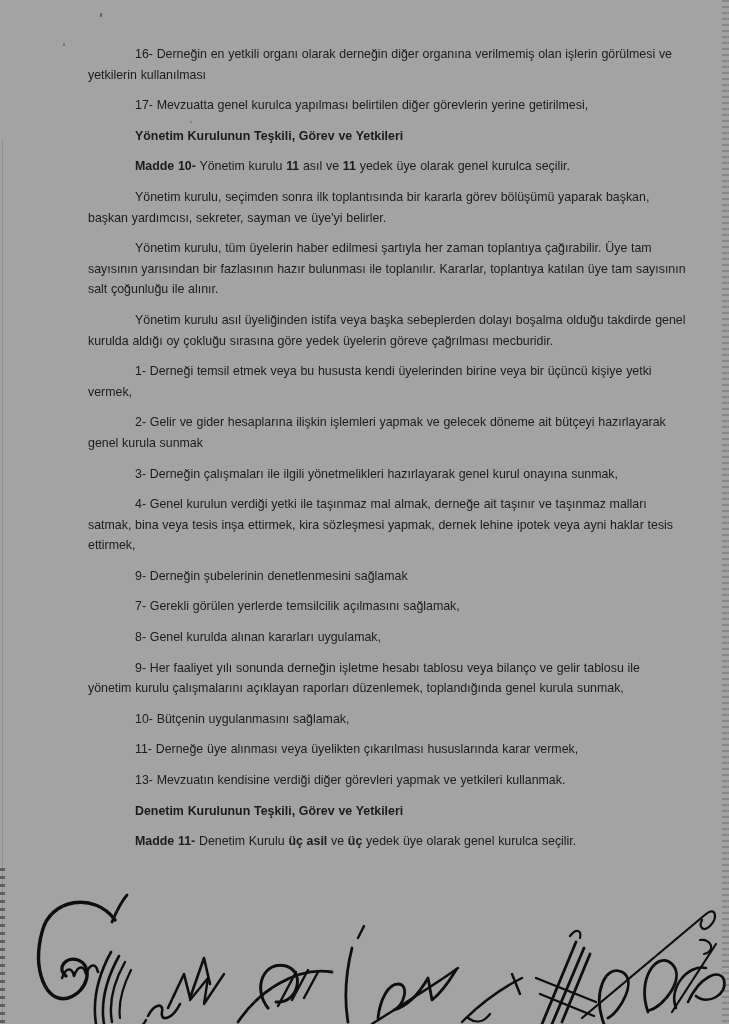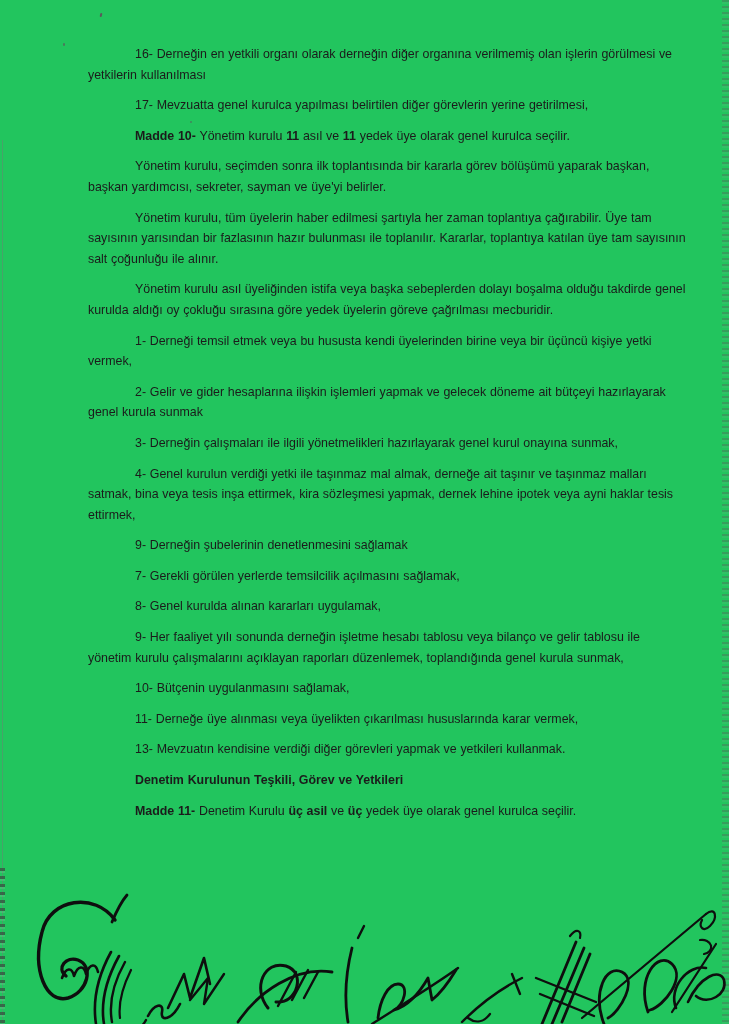--- a/index.html
+++ b/index.html
@@ -1,19 +1,19 @@
 <!DOCTYPE html>
 <html lang="tr"><head>
 <meta charset="utf-8">
 <style>
   html,body{margin:0;padding:0;background:#e8e8e8;}
   .page{
     position:relative;
     width:729px;height:1024px;
-    background:#22c55e;
+    background:#a3a3a3;
     overflow:hidden;
     font-family:"Liberation Sans", sans-serif;
     color:#1a1a1a;
   }
   .doc-body{
     position:absolute;
     left:88px; top:44px;
     width:598px;
   }
   .block{
@@ -73,20 +73,21 @@
   <div class="edge-right"></div>
   <div class="edge-left-line"></div>
   <div class="edge-left-speckle"></div>
   <div class="speck s1"></div>
   <div class="speck s2"></div>
   <div class="speck s3"></div>
 
   <div class="doc-body">
       <p class="block paragraph"><span>16- Derneğin en yetkili organı olarak derneğin diğer organına verilmemiş olan işlerin görülmesi ve yetkilerin kullanılması</span></p>
       <p class="block paragraph"><span>17- Mevzuatta genel kurulca yapılması belirtilen diğer görevlerin yerine getirilmesi,</span></p>
+      <p class="block heading"><span class="b">Yönetim Kurulunun Teşkili, Görev ve Yetkileri</span></p>
       <p class="block paragraph"><span class="b">Madde 10-</span><span> Yönetim kurulu </span><span class="b">11</span><span> asıl ve </span><span class="b">11</span><span> yedek üye olarak genel kurulca seçilir.</span></p>
       <p class="block paragraph"><span>Yönetim kurulu, seçimden sonra ilk toplantısında bir kararla görev bölüşümü yaparak başkan, başkan yardımcısı, sekreter, sayman ve üye'yi belirler.</span></p>
       <p class="block paragraph"><span>Yönetim kurulu, tüm üyelerin haber edilmesi şartıyla her zaman toplantıya çağırabilir. Üye tam sayısının yarısından bir fazlasının hazır bulunması ile toplanılır. Kararlar, toplantıya katılan üye tam sayısının salt çoğunluğu ile alınır.</span></p>
       <p class="block paragraph"><span>Yönetim kurulu asıl üyeliğinden istifa veya başka sebeplerden dolayı boşalma olduğu takdirde genel kurulda aldığı oy çokluğu sırasına göre yedek üyelerin göreve çağrılması mecburidir.</span></p>
       <p class="block paragraph"><span>1- Derneği temsil etmek veya bu hususta kendi üyelerinden birine veya bir üçüncü kişiye yetki vermek,</span></p>
       <p class="block paragraph"><span>2- Gelir ve gider hesaplarına ilişkin işlemleri yapmak ve gelecek döneme ait bütçeyi hazırlayarak genel kurula sunmak</span></p>
       <p class="block paragraph"><span>3- Derneğin çalışmaları ile ilgili yönetmelikleri hazırlayarak genel kurul onayına sunmak,</span></p>
       <p class="block paragraph"><span>4- Genel kurulun verdiği yetki ile taşınmaz mal almak, derneğe ait taşınır ve taşınmaz malları satmak, bina veya tesis inşa ettirmek, kira sözleşmesi yapmak, dernek lehine ipotek veya ayni haklar tesis ettirmek,</span></p>
       <p class="block paragraph"><span>9- Derneğin şubelerinin denetlenmesini sağlamak</span></p>
       <p class="block paragraph"><span>7- Gerekli görülen yerlerde temsilcilik açılmasını sağlamak,</span></p>

